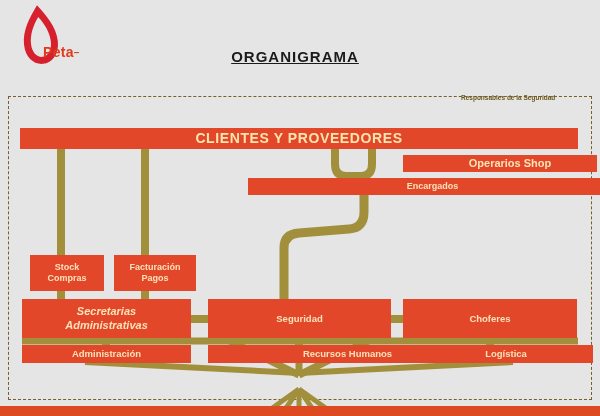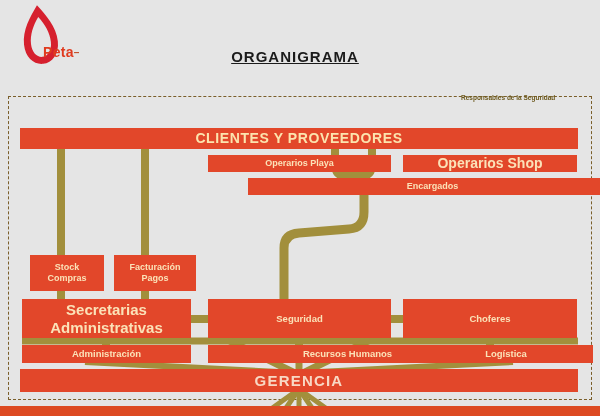--- a/index.html
+++ b/index.html
@@ -25,25 +25,25 @@
   .wires{position:absolute;left:0;top:0;width:600px;height:416px;z-index:1;}
   .wires line,.wires path{stroke:#A28F3C;fill:none;stroke-linecap:butt;}
 
   
   .nodes{position:absolute;left:0;top:0;width:600px;height:416px;z-index:2;}
   .box{position:absolute;background:#E2472A;color:#FBE2B8;display:flex;align-items:center;
        justify-content:center;text-align:center;font-weight:bold;white-space:pre-line;
        line-height:1.2;}
   .b-clientes{left:20px;top:128px;width:558px;height:21px;font-size:14px;letter-spacing:.6px;color:#FCE4AE;}
   .b-playa{left:208px;top:155px;width:183px;height:17px;font-size:9px;}
-  .b-shop{left:403px;top:155px;width:174px;height:17px;font-size:14px;}
+  .b-shop{left:403px;top:155px;width:174px;height:17px;font-size:11px;padding-left:20px;}
   .b-encargados{left:208px;top:178px;width:369px;height:17px;font-size:9px;margin-left:40px;}
   .b-stock{left:30px;top:255px;width:74px;height:36px;font-size:9px;text-align:center;}
   .b-fact{left:114px;top:255px;width:82px;height:36px;font-size:9px;}
-  .b-secretarias{left:22px;top:299px;width:169px;height:39px;font-size:15px;}
+  .b-secretarias{left:22px;top:299px;width:169px;height:39px;font-size:11px;font-style:italic;}
   .b-seguridad{left:208px;top:299px;width:183px;height:39px;font-size:9.5px;}
   .b-choferes{left:403px;top:299px;width:174px;height:39px;font-size:9.5px;}
   .b-admin{left:22px;top:345px;width:169px;height:18px;font-size:9.5px;}
   .b-rrhh{left:208px;top:345px;width:183px;height:18px;font-size:9.5px;padding-left:48px;}
   .b-logistica{left:403px;top:345px;width:174px;height:18px;font-size:9.5px;padding-left:16px;}
   .b-gerencia{left:20px;top:369px;width:558px;height:23px;font-size:15px;letter-spacing:1.2px;color:#F8D8C4;}
   .bottom-strip{position:absolute;left:0;top:406px;width:600px;height:10px;
                 background:#DD4A22;z-index:2;}
 </style>
 </head>
@@ -88,31 +88,29 @@
 
     <line x1="299" y1="389" x2="271" y2="409" stroke-width="5"></line>
     <line x1="299" y1="389" x2="284" y2="411" stroke-width="5"></line>
     <line x1="299" y1="389" x2="299" y2="412" stroke-width="5"></line>
     <line x1="299" y1="389" x2="314" y2="411" stroke-width="5"></line>
     <line x1="299" y1="389" x2="327" y2="409" stroke-width="5"></line>
   </svg>
 
   <div class="nodes">
     <div class="box b-clientes">CLIENTES Y PROVEEDORES</div>
-    <div class="box b-playa">Operarios Playa</div>
     <div class="box b-shop">Operarios Shop</div>
     <div class="box b-encargados">Encargados</div>
     <div class="box b-stock">Stock
 Compras</div>
     <div class="box b-fact">Facturación
 Pagos</div>
     <div class="box b-secretarias">Secretarias
 Administrativas</div>
     <div class="box b-seguridad">Seguridad</div>
     <div class="box b-choferes">Choferes</div>
     <div class="box b-admin">Administración</div>
     <div class="box b-rrhh">Recursos Humanos</div>
     <div class="box b-logistica">Logística</div>
-    <div class="box b-gerencia">GERENCIA</div>
   </div>
 
   <div class="bottom-strip"></div>
 </div>
 
 </body></html>

